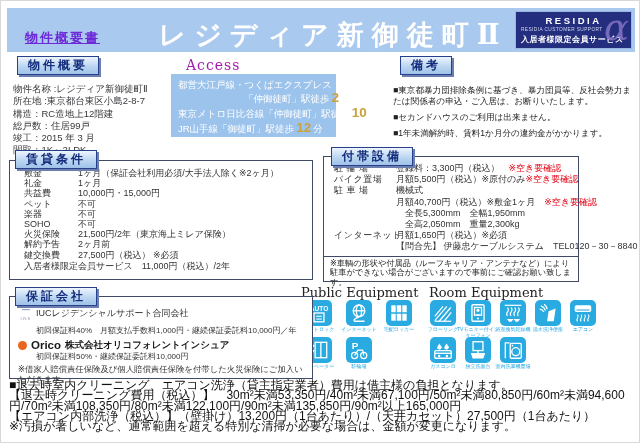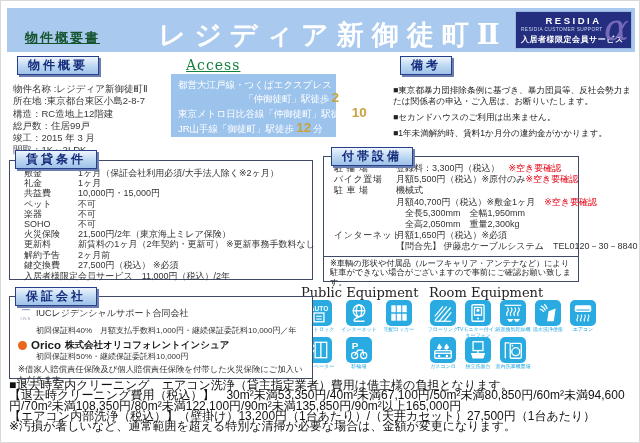--- a/index.html
+++ b/index.html
@@ -2,40 +2,40 @@
 <html><head>
 <meta charset="utf-8">
 <style>
   * { margin:0; padding:0; box-sizing:border-box; }
   html,body { background:#fff; }
   body { font-family:"Liberation Sans","DejaVu Sans",sans-serif; }
   #page { position:relative; width:640px; height:443px; background:#fff; overflow:hidden; border:1px solid #d8d8d8; }
 
   
   #band { position:absolute; left:6px; top:7px; width:628px; height:44px; background:#a9c9ef; }
-  #doc-label { position:absolute; left:18px; top:21px; color:#14532d; font-size:13px; font-weight:bold; letter-spacing:2px; text-decoration:underline; }
+  #doc-label { position:absolute; left:18px; top:21px; color:#6d28d9; font-size:13px; font-weight:bold; letter-spacing:2px; text-decoration:underline; }
   #title { position:absolute; left:0; right:0; top:9px; text-align:center; color:#fff; font-size:27px; font-weight:bold; letter-spacing:8px; font-family:"DejaVu Serif","Liberation Serif",serif;padding-left:24px; }
   #logo { position:absolute; right:3px; top:3px; width:117px; height:38px; background:#242e7e; border:1px solid #9db3e0; padding:3px 5px; overflow:hidden; }
   #logo .brand { color:#fff; font-size:9.5px; font-weight:bold; letter-spacing:2.5px;text-align:center; }
   #logo .sub { color:#cdd6f0; font-size:4.8px; letter-spacing:.4px; margin-top:1px; }
   #logo .service { color:#fff; font-size:8px; font-weight:bold; margin-top:2px; letter-spacing:.5px; }
   #logo .alpha { position:absolute; right:2px; top:-6px; font-size:37px; font-style:italic; font-family:"DejaVu Serif",serif; color:#7d6fc0; opacity:.92; }
 
   
   .tab { position:absolute; z-index:3; background:linear-gradient(180deg,#eef5fd 0%,#bcd6f2 55%,#9fc2e8 100%);
          border:1px solid #27408b; color:#142d7c; font-weight:bold; font-size:12px; line-height:17px;
          padding:0 10px; letter-spacing:3px; box-shadow:2px 2px 0 #6c7db0; white-space:nowrap; }
 
   .box { position:absolute; z-index:1; border:1px solid #3f4a66; background:#fff; }
 
   
   #overview-list { position:absolute; left:12px; top:82px; font-size:9.5px; color:#38383c; line-height:12.3px; white-space:nowrap; }
 
   
-  #access-heading { position:absolute; left:185px; top:56px; font-size:14px; color:#15803d; font-family:"DejaVu Serif","Liberation Serif",serif; letter-spacing:1px;text-decoration:underline; }
+  #access-heading { position:absolute; left:185px; top:56px; font-size:14px; color:#a21caf; font-family:"DejaVu Serif","Liberation Serif",serif; letter-spacing:1px; }
   #access-box { position:absolute; left:170px; top:73px; width:165px; height:63px; background:#9cc3ec; color:#fff; font-size:9.5px; padding:4px 7px; }
   .acc-line { line-height:13px; white-space:nowrap; }
   .acc-route { line-height:14px; white-space:nowrap; }
   .acc-route .gold { color:#c9a23e; font-weight:bold; font-size:13.5px; padding:0 2px; }
   .indent { margin-left:66px; }
 
   
   #remarks-list { position:absolute; left:392px; top:84px; width:246px; font-size:8.6px; color:#222; line-height:11px; }
   #remarks-list div { margin-bottom:5px; }
 
@@ -149,24 +149,20 @@
           <span class="r-lbl">楽器</span>
           <span class="r-val">不可</span>
         </div>
       <div class="r-row">
           <span class="r-lbl">SOHO</span>
           <span class="r-val">不可</span>
         </div>
       <div class="r-row">
           <span class="r-lbl">火災保険</span>
           <span class="r-val">21,500円/2年（東京海上ミレア保険）</span>
-        </div>
-      <div class="r-row">
-          <span class="r-lbl">更新料</span>
-          <span class="r-val">新賃料の1ヶ月（2年契約・更新可） ※更新事務手数料なし</span>
         </div>
       <div class="r-row">
           <span class="r-lbl">解約予告</span>
           <span class="r-val">2ヶ月前</span>
         </div>
       <div class="r-row">
           <span class="r-lbl">鍵交換費</span>
           <span class="r-val">27,500円（税込） ※必須</span>
         </div>
       <div class="member-line">入居者様限定会員サービス　11,000円（税込）/2年</div>

